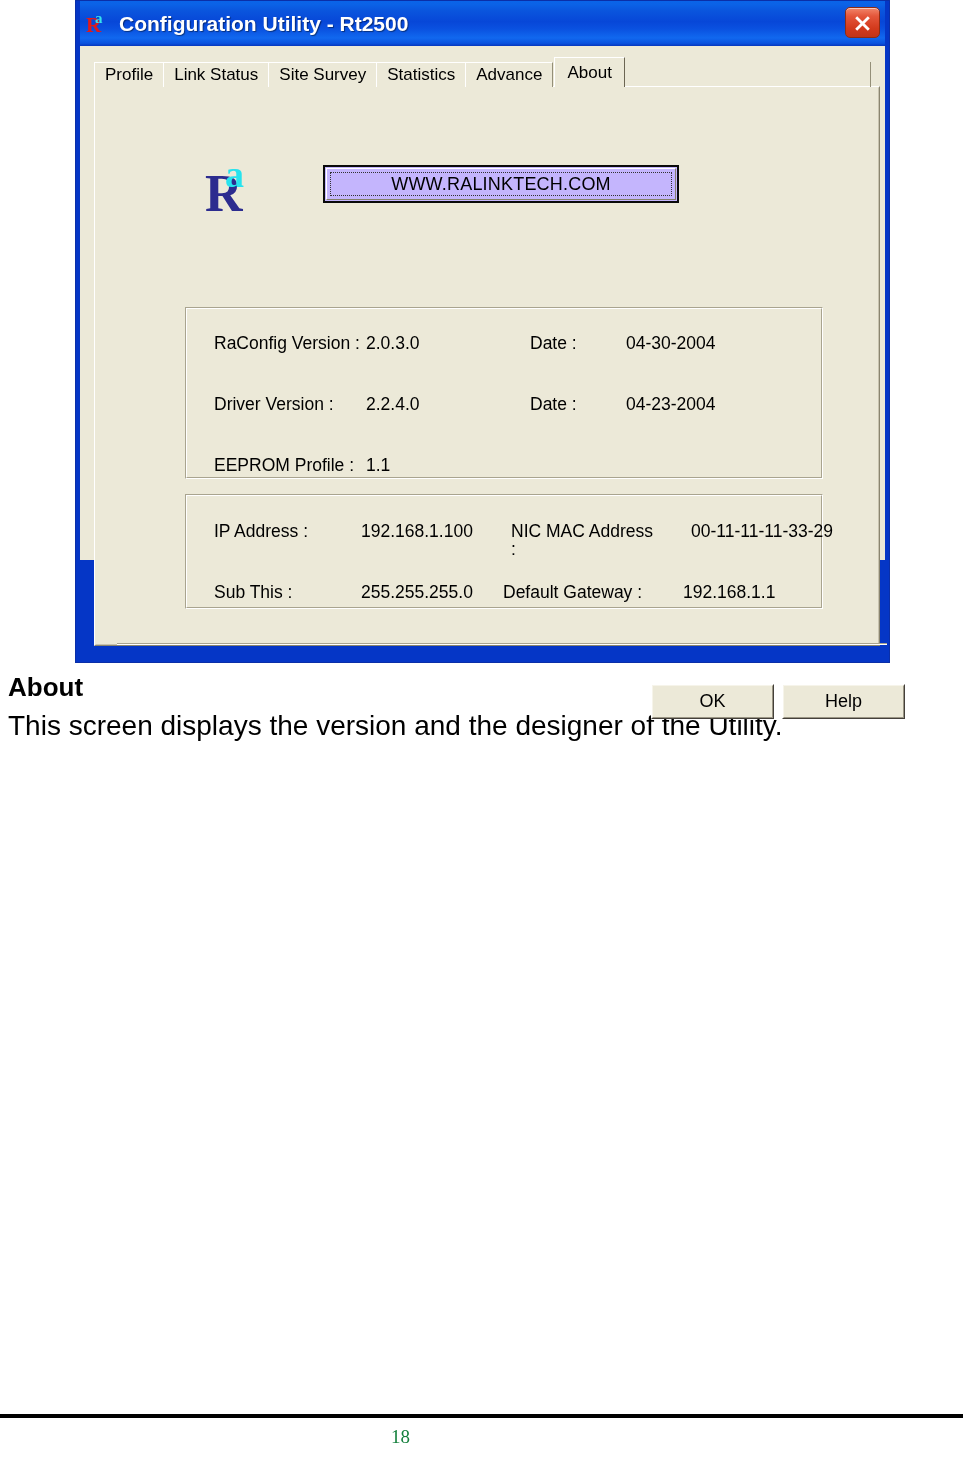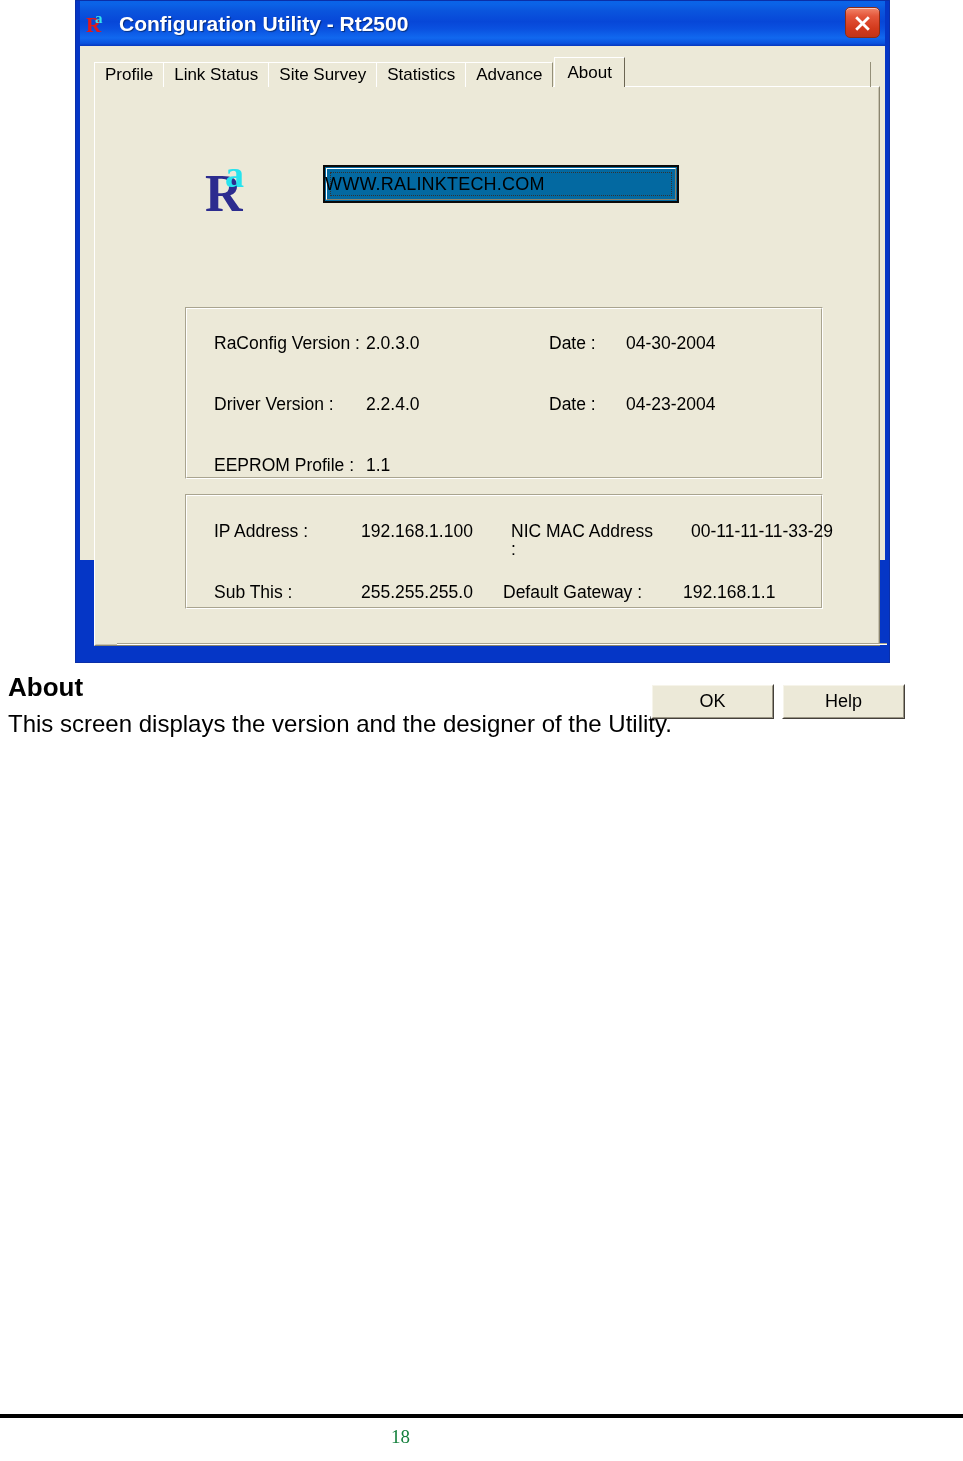--- a/index.html
+++ b/index.html
@@ -198,25 +198,26 @@
     line-height: 1;
     color: #27e3ee;
   }
 
   #url-button {
     position: absolute;
     left: 228px;
     top: 78px;
     width: 356px;
     height: 38px;
-    background: #0369a1;
+    background: #c4b5fd;
     border: 2px solid #0a0a0a;
     box-sizing: border-box;
     display: flex;
     align-items: center;
+    justify-content: center;
   }
   #url-button .btn-face {
     position: absolute;
     inset: 1px;
     border: 1px solid #ffffff;
     border-right-color: #85806b;
     border-bottom-color: #85806b;
     box-sizing: border-box;
   }
   #url-focus {
@@ -262,21 +263,21 @@
     font-size: 17.5px;
     color: #000000;
     white-space: nowrap;
     line-height: 1.1;
   }
 
   #copyright-text { left: 28px; top: 15px; }
 
   .ver-label { left: 28px; }
   .ver-value { left: 180px; }
-  .ver-datelabel { left: 363px; }
+  .ver-datelabel { left: 344px; }
   .ver-datevalue { left: 440px; }
 
   #ver-r-label, #ver-r-value, #ver-r-dlabel, #ver-r-dvalue { top: 26px; }
   #ver-d-label, #ver-d-value, #ver-d-dlabel, #ver-d-dvalue { top: 87px; }
   #ver-e-label, #ver-e-value { top: 148px; }
 
   .net-label { left: 28px; }
   .net-value { left: 175px; }
   .net-label2 { left: 325px; }
   .net-value2 { left: 505px; }
@@ -334,21 +335,21 @@
     top: 672px;
     font-size: 26px;
     font-weight: bold;
     color: #000000;
     font-family: "Liberation Sans", sans-serif;
   }
   #doc-paragraph {
     position: absolute;
     left: 8px;
     top: 710px;
-    font-size: 24px;
+    font-size: 28px;
     color: #000000;
     font-family: "Liberation Sans", sans-serif;
   }
 
   
   #footer-rule {
     position: absolute;
     left: 0px;
     top: 1414px;
     width: 963px;

